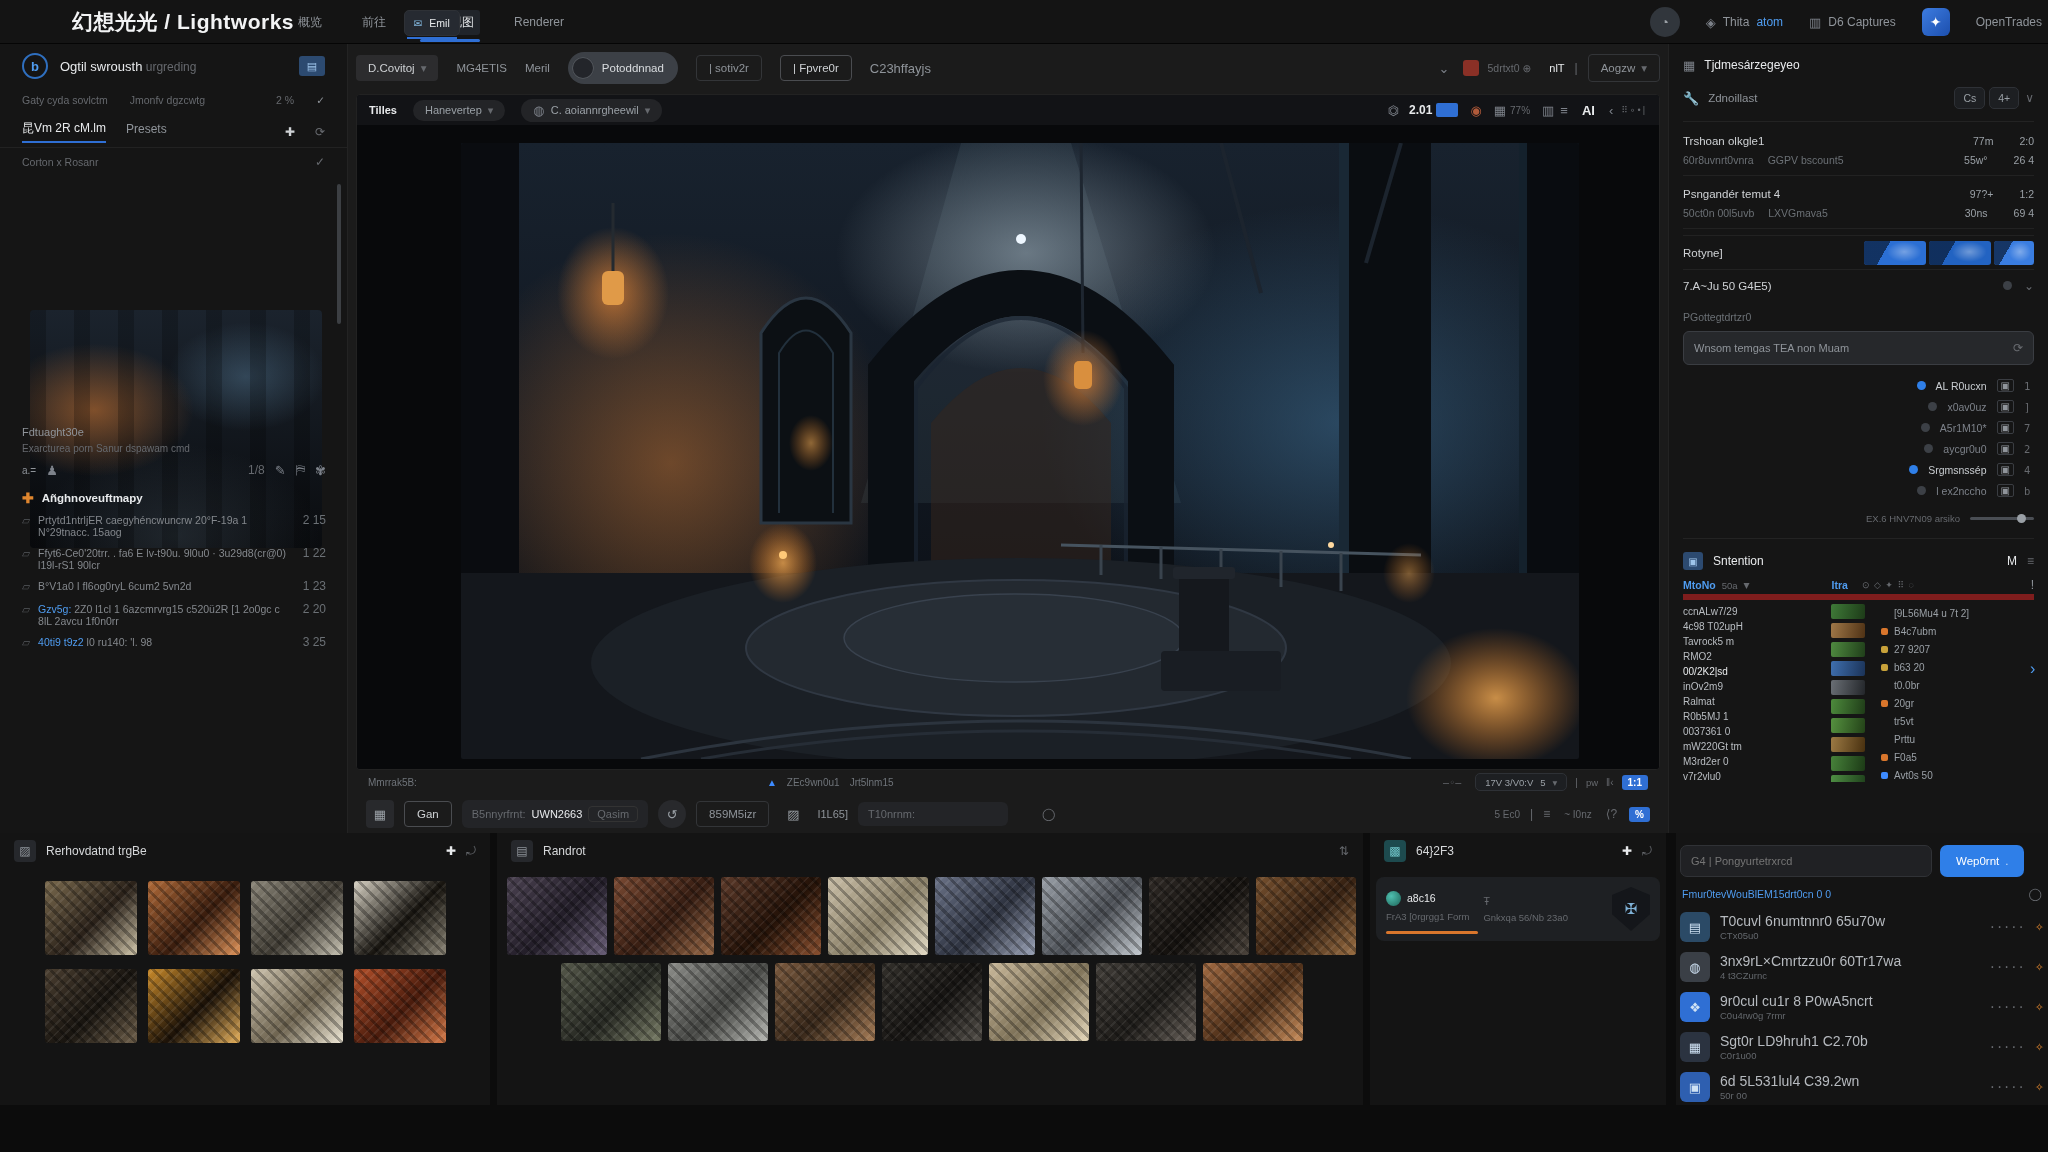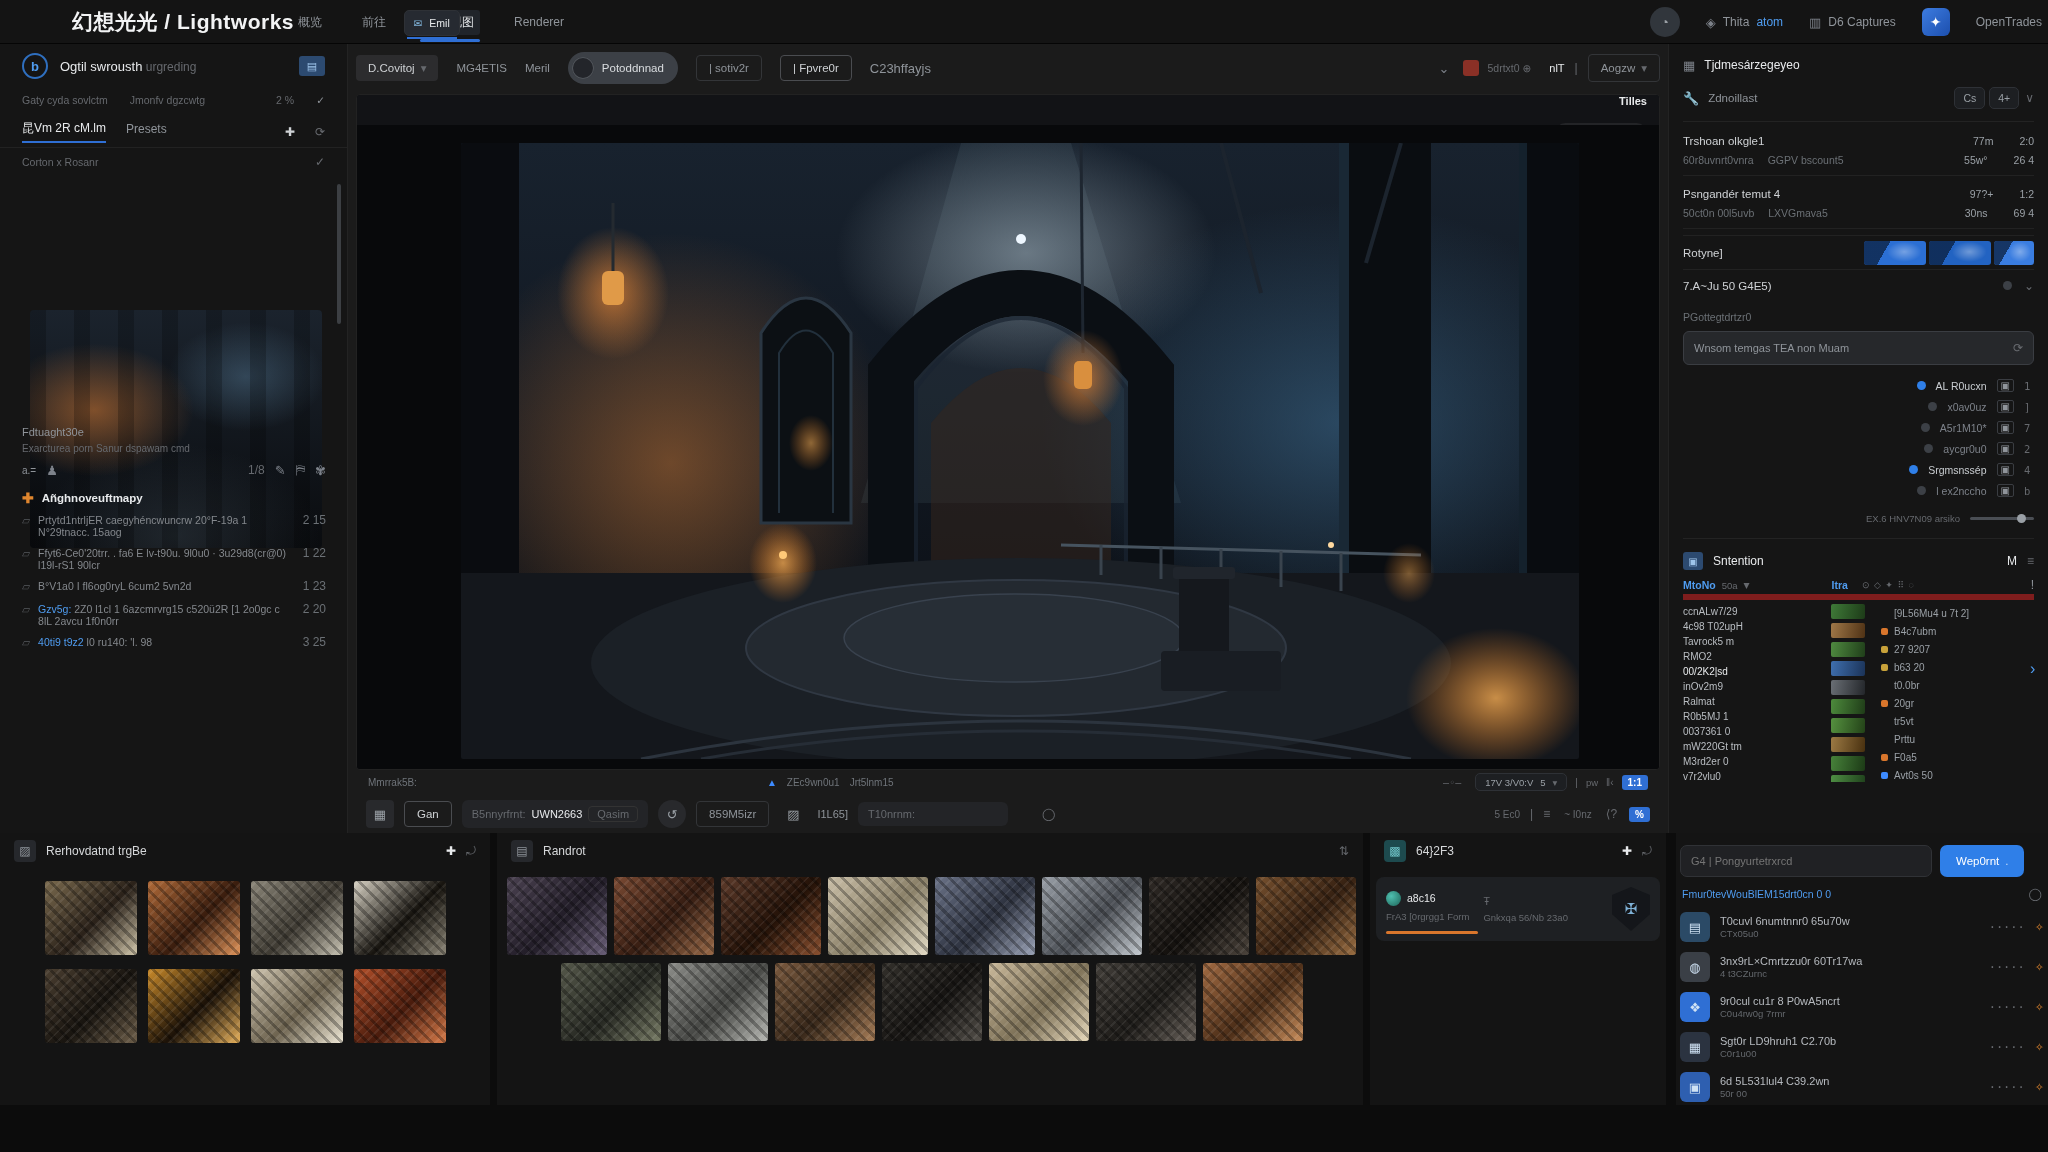--- a/index.html
+++ b/index.html
@@ -50,21 +50,21 @@
 
   
   #center { left:348px; top:44px; width:1320px; height:789px; background:#1b1b1b; }
   .btn { background:#2c2c2e; border-radius:4px; color:#cfd2d5; font-size:11.5px; padding:6px 12px; display:inline-flex; gap:6px; align-items:center; }
   .btn.outline { background:transparent; border:1px solid #4a4c50; }
   .btn.outline.dimb { border-color:#333538; color:#8f949a; }
   .pill { background:#232427; border-radius:20px; color:#9aa0a6; font-size:11px; padding:4px 12px; display:inline-flex; gap:6px; align-items:center; }
   .toggle-pill { background:#3c4046; border-radius:16px; color:#d9dcdf; padding:5px 14px 5px 4px; display:inline-flex; align-items:center; gap:8px; font-size:11.5px; }
   .knob { width:22px; height:22px; border-radius:50%; background:#23252a; box-shadow:inset 0 0 0 1px #50545a; }
   #viewport { left:8px; top:50px; width:1304px; height:676px; background:#0d0e10; border-radius:4px; position:absolute; overflow:hidden; border:1px solid #222; }
-  .vp-header { position:absolute; left:0; top:0; width:100%; height:30px; display:flex; align-items:flex-end; padding:0 12px; gap:16px; background:#121316;flex-direction:column; }
+  .vp-header { position:absolute; left:0; top:0; width:100%; height:30px; display:flex; align-items:center; padding:0 12px; gap:16px; background:#121316; }
   .vico { color:#7d828a; font-size:13px; display:inline-flex; align-items:center; }
   .canvas { position:absolute; left:0; top:30px; right:0; bottom:0; background:#08090b; }
   #scene { position:absolute; left:104px; top:18px; width:1118px; height:616px; border-radius:2px; overflow:hidden; background:#0b0e13; }
   .vfooter { left:356px; top:772px; width:1304px; height:20px; display:flex; align-items:center; padding:0 12px; gap:10px; font-size:10px; color:#6f747a; }
   .vtoolbar { left:356px; top:796px; width:1304px; height:36px; display:flex; align-items:center; padding:0 10px; gap:10px; }
   .sq-btn { width:28px; height:28px; background:#28292c; border-radius:4px; display:flex; align-items:center; justify-content:center; color:#9aa0a6; font-size:13px; }
   .blue-chip { background:#2f6fd4; color:#fff; border-radius:3px; font-size:10px; padding:2px 6px; font-weight:bold; }
 
   
   #rightpanel { left:1668px; top:44px; width:380px; height:789px; background:#151515; border-left:1px solid #232323; padding:0 14px; }
@@ -94,21 +94,21 @@
          background:linear-gradient(135deg, var(--c1), var(--c2) 55%, var(--c3, var(--c1))); }
   .tex::before { content:""; position:absolute; inset:0;
          background:repeating-linear-gradient(45deg, rgba(0,0,0,.28) 0 3px, transparent 3px 9px),
                     repeating-linear-gradient(-45deg, rgba(255,255,255,.07) 0 2px, transparent 2px 7px); }
   .texgrid { display:flex; gap:11px; position:absolute; }
   .tex-l { width:92px; height:74px; } .tex-c { width:100px; height:78px; }
   .tabcard { background:#1e2023; border-radius:8px; position:absolute; display:flex; align-items:center; padding:8px 10px; gap:14px; }
   .shield { width:38px; height:44px; background:#14161a; clip-path:polygon(50% 0,100% 18%,100% 62%,50% 100%,0 62%,0 18%); display:flex; align-items:center; justify-content:center; color:#7fb2d8; font-size:15px; }
   .br-item { display:flex; align-items:center; gap:10px; height:40px; }
   .br-icon { width:30px; height:30px; border-radius:6px; display:flex; align-items:center; justify-content:center; color:#cfe2f4; font-size:13px; flex:none; }
-  .br-title { font-size:11px; color:#b6babf; line-height:1.2; }
+  .br-title { font-size:14px; color:#b6babf; line-height:1.2; }
   .br-sub { font-size:9.5px; color:#64686d; }
   .searchpill { background:#202124; border:1px solid #303236; border-radius:7px; height:32px; width:252px; color:#77797d; padding:0 10px; font-size:11px; font-family:"Liberation Sans",sans-serif; }
   .bluebtn { background:#2f7fe8; border-radius:7px; height:32px; padding:0 16px; color:#fff; font-size:11.5px; display:flex; align-items:center; gap:6px; }
 
   
   #statusbar { left:0; top:1108px; width:2048px; height:44px; background:#111214; border-top:1px solid #040404; display:flex; align-items:center; padding:0 14px; }
   .sb-ico { color:#9aa0a6; font-size:13px; display:inline-flex; align-items:center; justify-content:center; min-width:20px; }
   .sb-box { background:#1d1f22; border:1px solid #2e3136; border-radius:5px; height:26px; display:inline-flex; align-items:center; gap:7px; padding:0 9px; color:#9aa0a6; font-size:10.5px; }
   .sb-active { position:relative; background:#262a31; }
   .sb-active::after { content:""; position:absolute; left:2px; right:2px; bottom:-4px; height:2px; background:#2f6fd4; }

